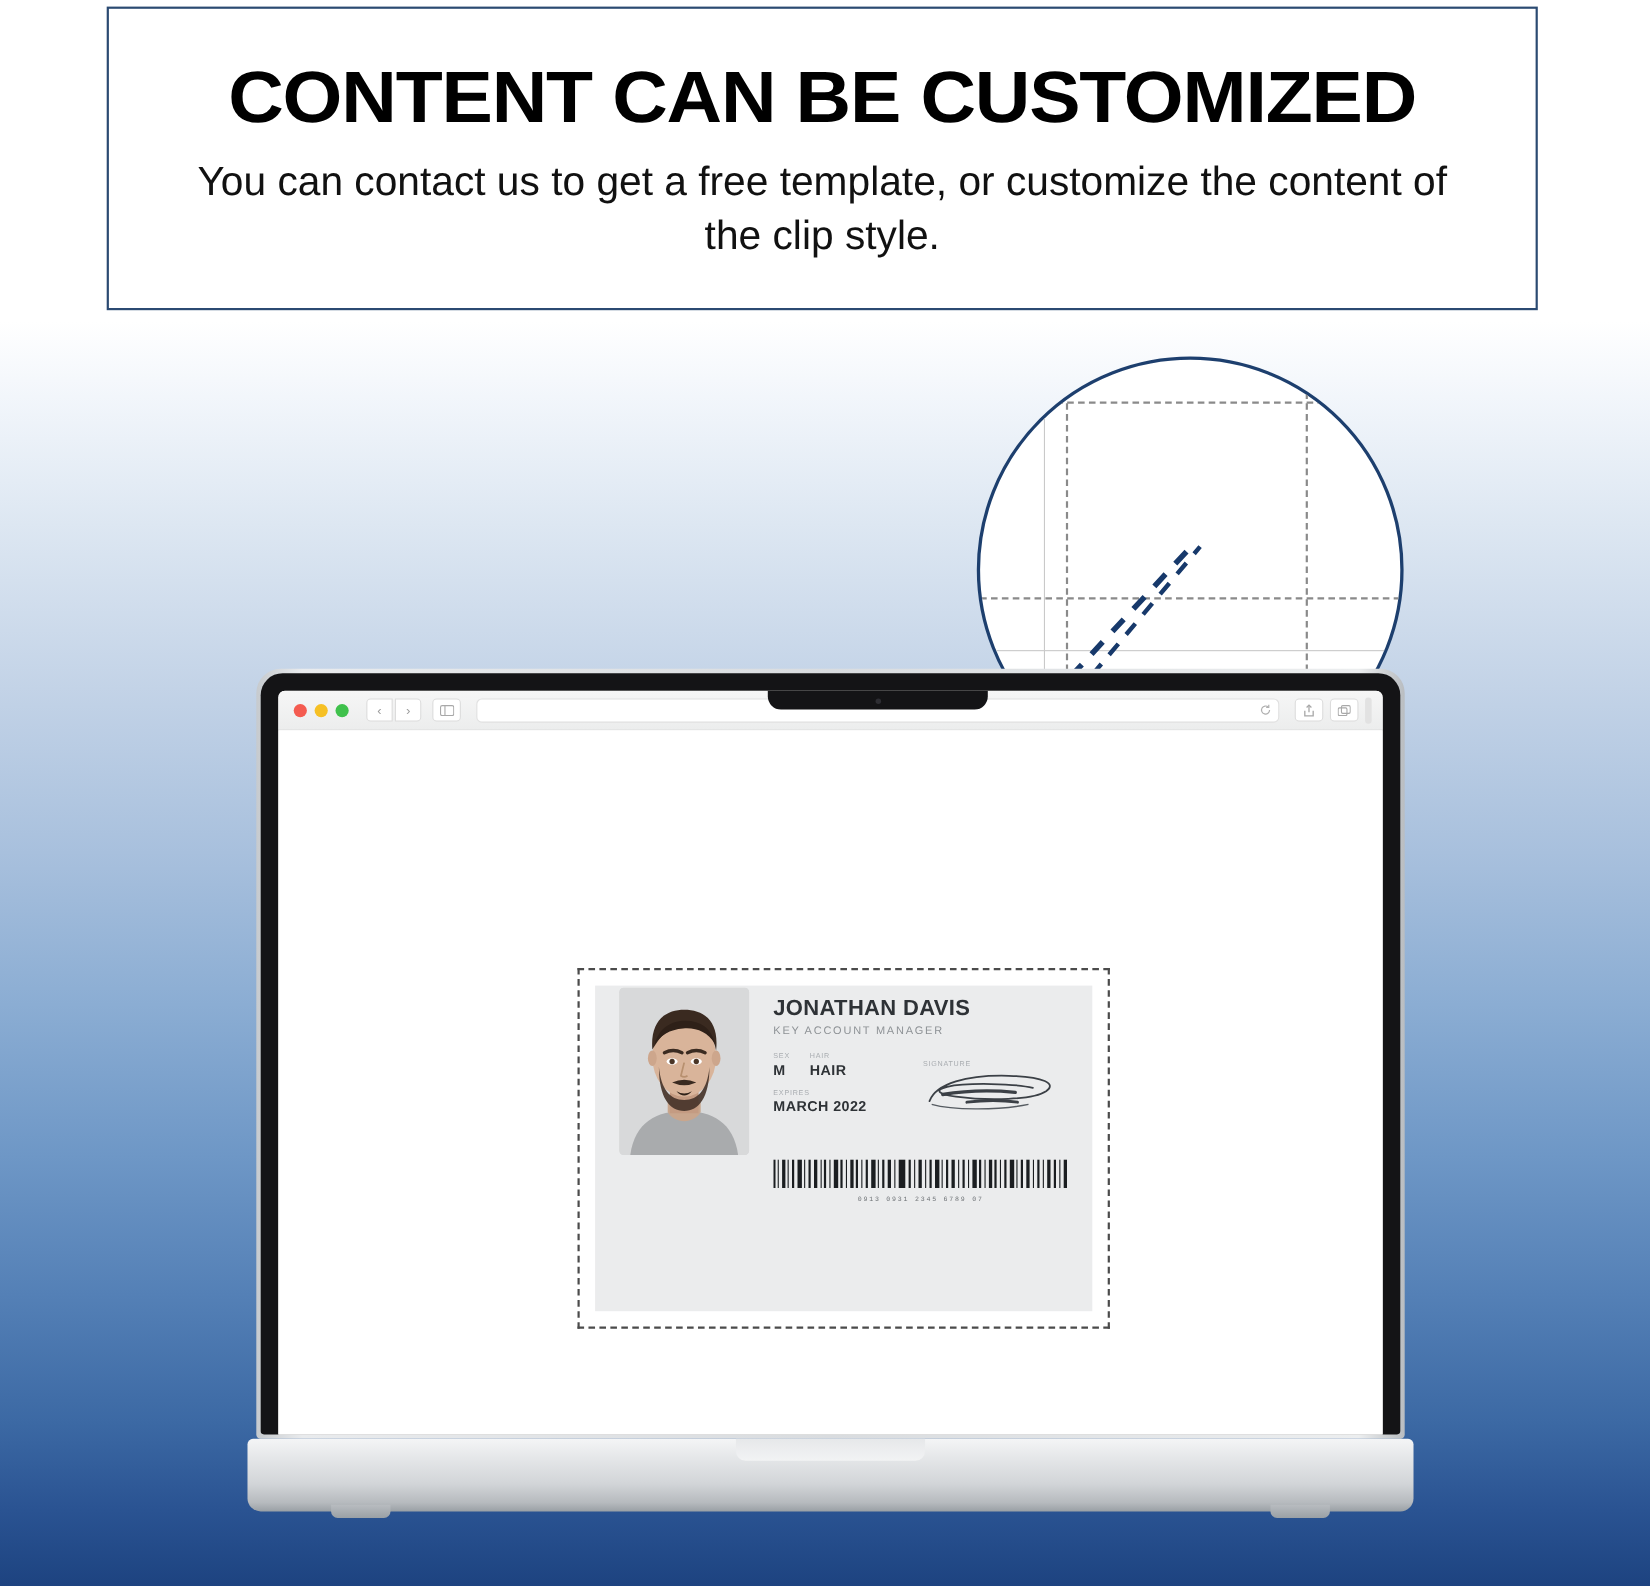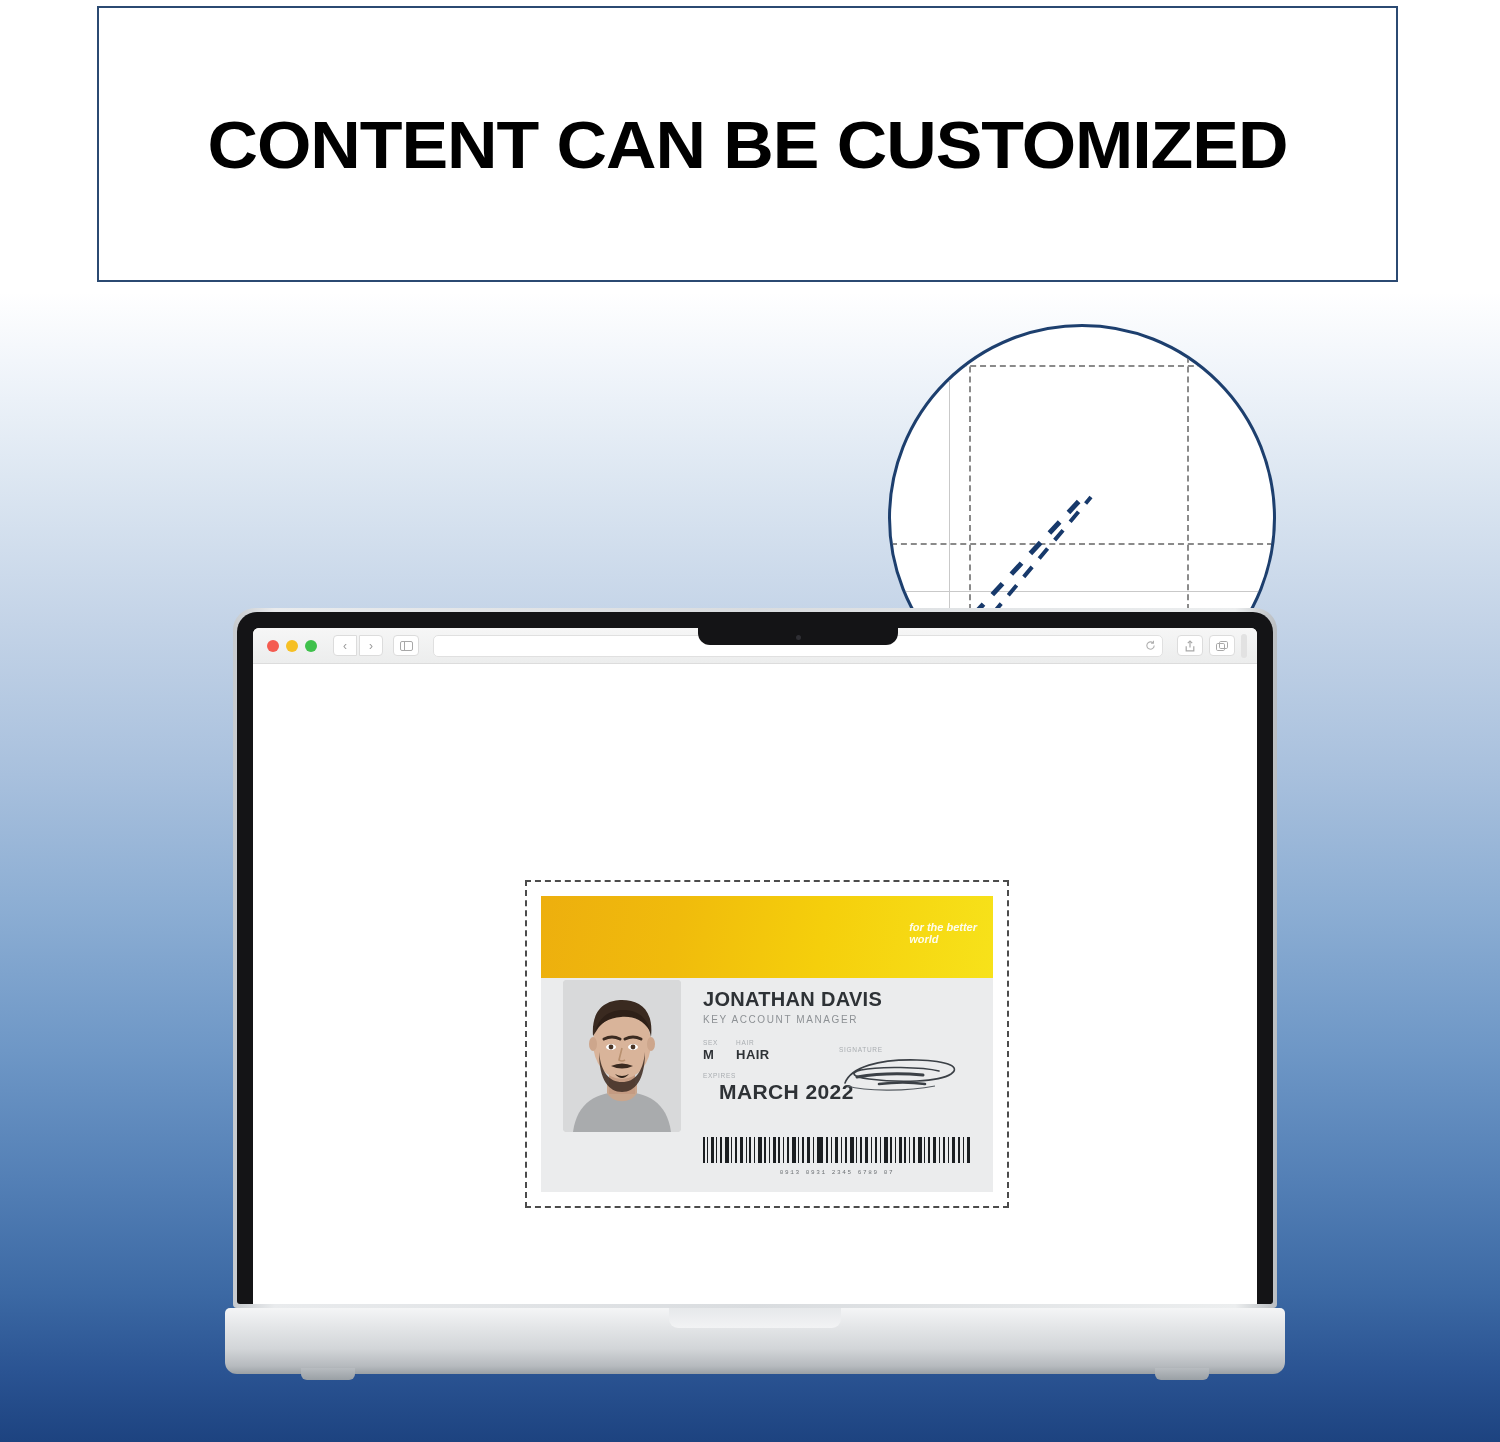--- a/index.html
+++ b/index.html
@@ -392,20 +392,21 @@
   .foot.right { right: 76px; }
 </style>
 </head>
 <body>
 
 <div id="page">
 
   <div class="header-band">
     <div class="header-box">
       <div class="header-title">CONTENT CAN BE CUSTOMIZED</div>
+      <div class="header-sub">You can contact us to get a free template, or customize the content of the  clip style.</div>
     </div>
   </div>
 
   <div class="bg"></div>
 
   <div class="magnifier">
     <div class="mag-solid-v" style="left:58px;"></div>
     <div class="mag-solid-h" style="top:264px;"></div>
     <div class="mag-vline" style="left:78px;"></div>
     <div class="mag-vline" style="left:296px;"></div>
@@ -477,26 +478,20 @@
           </div>
 
           <div class="scrollbar"></div>
         </div>
 
         <div class="viewport">
 
           <div class="card-select">
             <div class="idcard">
 
-              <div class="card-band">
-                <div class="band-tag">
-                  <div>for the better</div>
-                  <div>world</div>
-                </div>
-              </div>
 
               <div class="card-body">
 
                 <div class="photo">
                   <svg viewBox="0 0 118 152" width="118" height="152">
                     <rect width="118" height="152" fill="#d8d9da"></rect>
 
                     <path d="M10 152 C14 122 34 112 59 112 C84 112 104 122 108 152 Z" fill="#a9abad"></path>
                     <path d="M44 113 C50 124 68 124 74 113 L74 104 L44 104 Z" fill="#c9a68d"></path>
 
@@ -536,21 +531,21 @@
                       <div class="fvalue">M</div>
                     </div>
                     <div class="fcol">
                       <div class="flabel">HAIR</div>
                       <div class="fvalue">HAIR</div>
                     </div>
                   </div>
 
                   <div style="margin-top:10px;">
                     <div class="flabel">EXPIRES</div>
-                    <div class="fvalue" style="font-size:21px;margin-left:16px;">MARCH 2022</div>
+                    <div class="fvalue" style="font-size:13px;">MARCH 2022</div>
                   </div>
 
                   <div class="sig-block">
                     <div class="flabel">SIGNATURE</div>
                     <svg width="128" height="44" viewBox="0 0 128 44">
                       <path d="M6 30 C12 14 40 6 78 7 C110 8 122 14 112 21 C100 29 60 30 30 26 C14 24 10 20 22 17 C40 13 84 14 100 18" fill="none" stroke="#3b4046" stroke-width="1.6" stroke-linecap="round"></path>
                       <path d="M18 24 C36 21 62 20 84 22" fill="none" stroke="#3b4046" stroke-width="3" stroke-linecap="round"></path>
                       <path d="M40 31 C56 29 72 29 86 31" fill="none" stroke="#3b4046" stroke-width="2.6" stroke-linecap="round"></path>
                       <path d="M8 33 C26 38 66 39 96 33" fill="none" stroke="#555b61" stroke-width="1.2"></path>
                     </svg>

